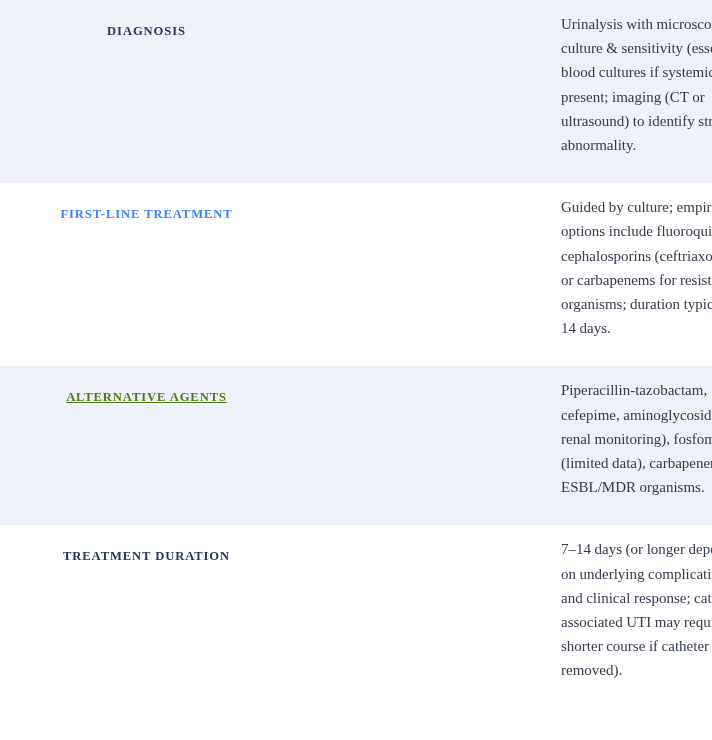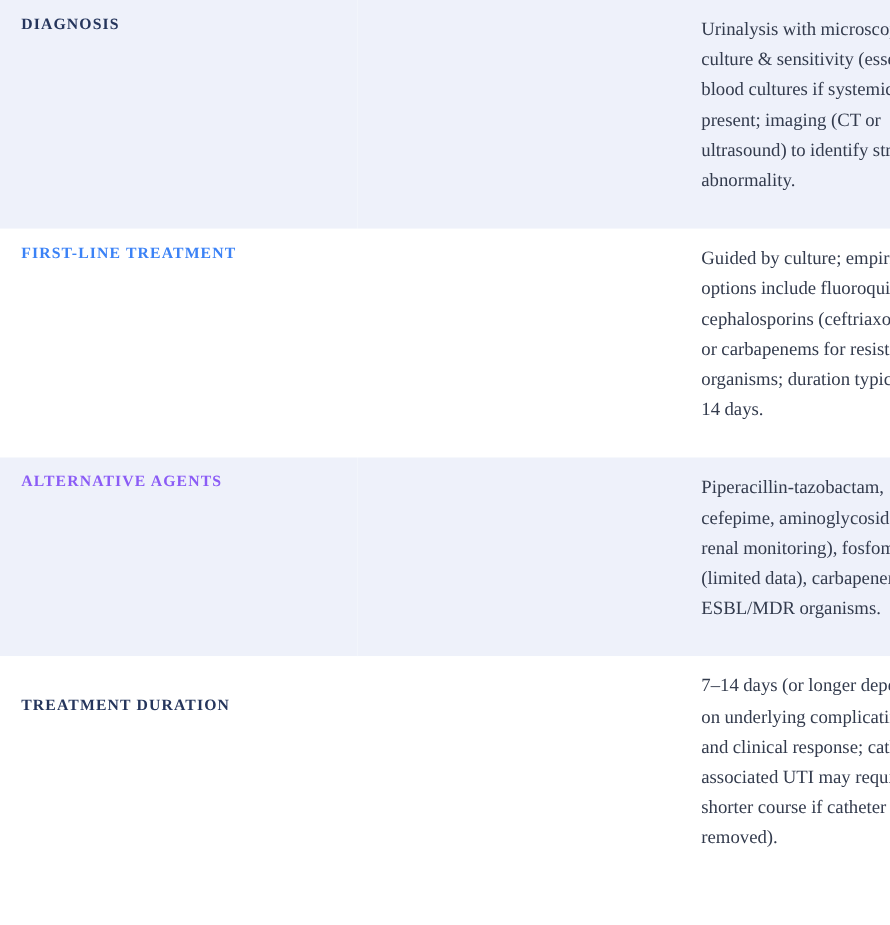--- a/index.html
+++ b/index.html
@@ -29,21 +29,22 @@
 
   .clinical-table td {
     vertical-align: top;
     padding: 0;
     border: 0;
   }
 
   
   td.col-label {
     width: 259px;
-    padding: 7px 10px 26px 17px;
+    padding: 19px 10px 26px 17px;
+    text-align: center;
   }
   .row-label {
     font-family: "Liberation Serif", "DejaVu Serif", serif;
     font-weight: bold;
     font-size: 12.6px;
     letter-spacing: 0.9px;
     color: #25355c;
     line-height: 24px;
     text-transform: uppercase;
     white-space: nowrap;
@@ -86,31 +87,31 @@
         <div class="row-label" style="color: #3b82f6;">FIRST-LINE TREATMENT</div>
       </td>
       <td class="col-body col-body-a">
         <div class="body-text" style="color: rgb(51, 59, 77);">Guided by culture; empirical options include fluoroquinolones, cephalosporins (ceftriaxone IV), or carbapenems for resistant organisms; duration typically 7–14 days.</div>
       </td>
 
     </tr>
 
     <tr class="row-shaded" style="background: rgb(238, 241, 250);">
       <td class="col-label">
-        <div class="row-label" style="color: #8b5cf6;">ALTERNATIVE AGENTS</div>
+        <div class="row-label" style="color: #4d7c0f; text-decoration: underline;">ALTERNATIVE AGENTS</div>
       </td>
       <td class="col-body col-body-a">
         <div class="body-text" style="color: rgb(51, 59, 77);">Piperacillin-tazobactam, cefepime, aminoglycosides (with renal monitoring), fosfomycin (limited data), carbapenems for ESBL/MDR organisms.</div>
       </td>
 
     </tr>
 
     <tr class="row-plain" style="background: rgb(255, 255, 255);">
       <td class="col-label">
-        <div class="row-label" style="color: rgb(37, 53, 92); margin-top: 20px;">TREATMENT DURATION</div>
+        <div class="row-label" style="color: rgb(37, 53, 92);">TREATMENT DURATION</div>
       </td>
       <td class="col-body col-body-a">
         <div class="body-text" style="color: rgb(51, 59, 77);">7–14 days (or longer depending on underlying complicating factor and clinical response; catheter-associated UTI may require shorter course if catheter is removed).</div>
       </td>
 
     </tr>
 
   </tbody>
 </table>
 

